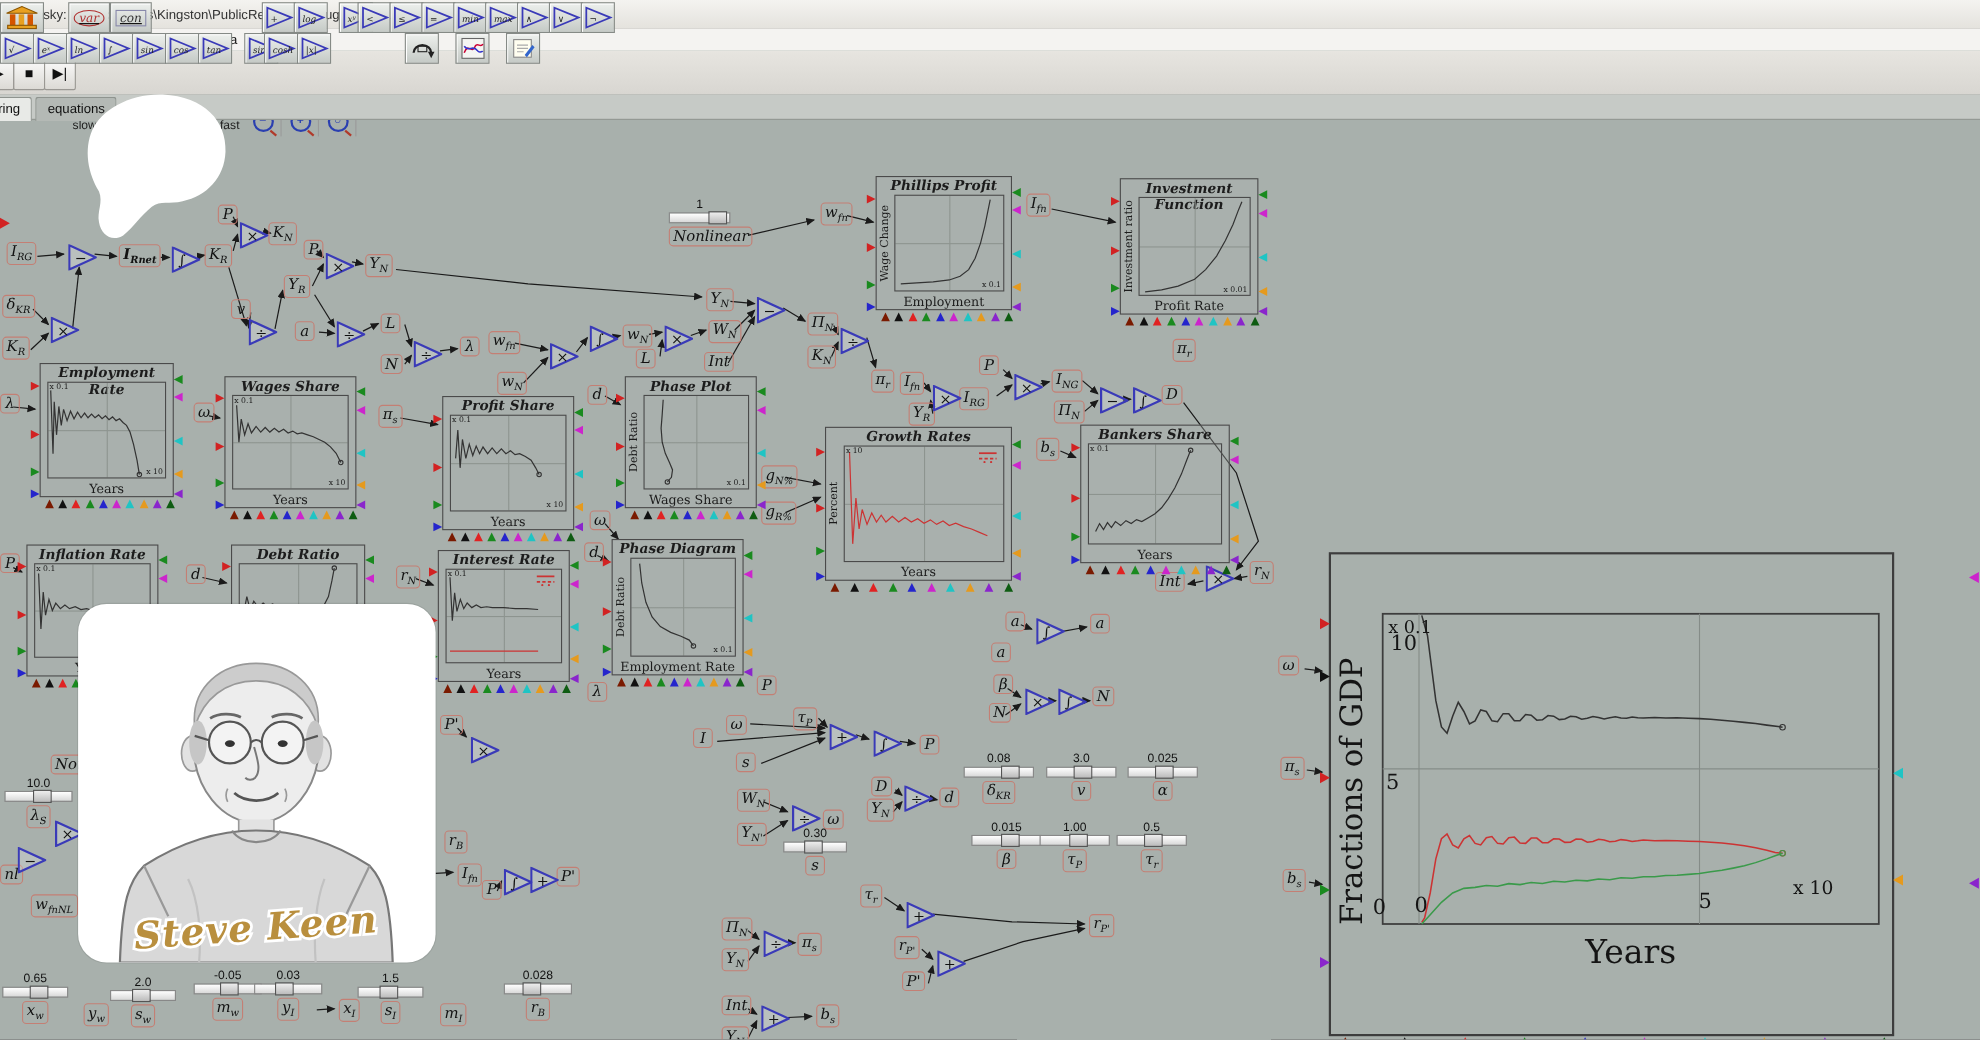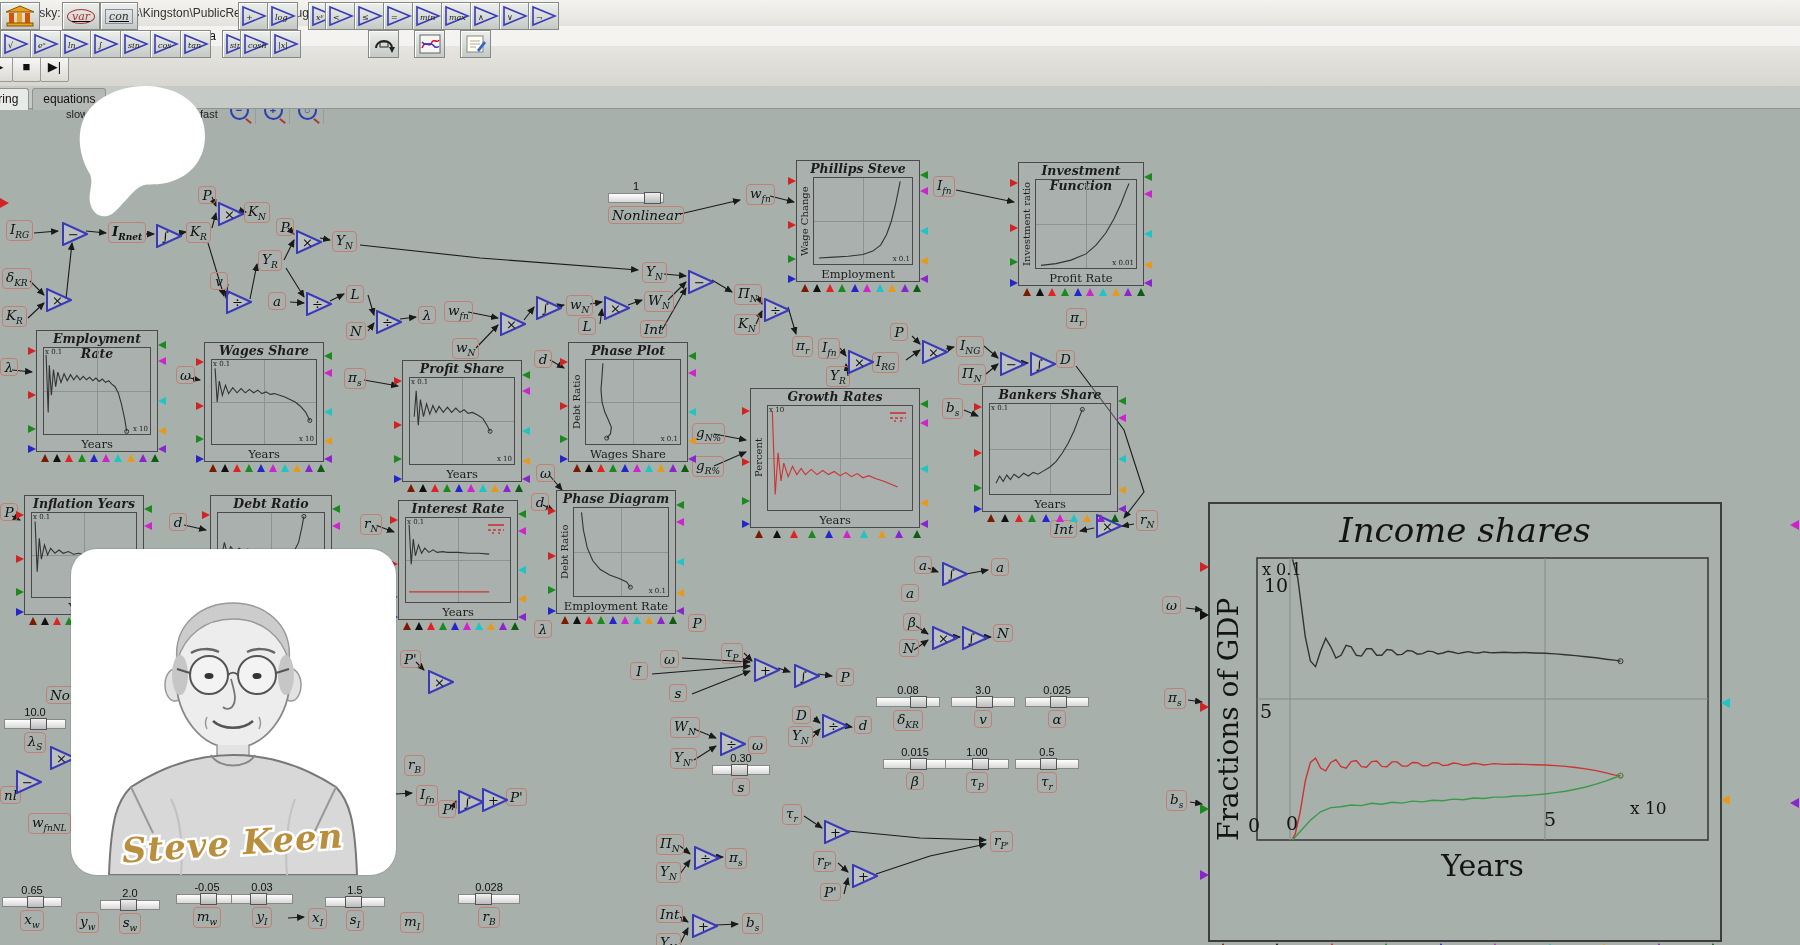--- a/index.html
+++ b/index.html
@@ -800,21 +800,21 @@
         <span class="mk" style="bottom: -11px; left: 32px; border-left: 4px solid transparent; border-right: 4px solid transparent; border-bottom: 8px solid rgb(224, 34, 34);"></span>
         <span class="mk" style="bottom: -11px; left: 45px; border-left: 4px solid transparent; border-right: 4px solid transparent; border-bottom: 8px solid rgb(26, 138, 31);"></span>
         <span class="mk" style="bottom: -11px; left: 59px; border-left: 4px solid transparent; border-right: 4px solid transparent; border-bottom: 8px solid rgb(37, 37, 204);"></span>
         <span class="mk" style="bottom: -11px; left: 73px; border-left: 4px solid transparent; border-right: 4px solid transparent; border-bottom: 8px solid rgb(204, 37, 204);"></span>
         <span class="mk" style="bottom: -11px; left: 87px; border-left: 4px solid transparent; border-right: 4px solid transparent; border-bottom: 8px solid rgb(31, 196, 196);"></span>
         <span class="mk" style="bottom: -11px; left: 100px; border-left: 4px solid transparent; border-right: 4px solid transparent; border-bottom: 8px solid rgb(229, 154, 30);"></span>
         <span class="mk" style="bottom: -11px; left: 114px; border-left: 4px solid transparent; border-right: 4px solid transparent; border-bottom: 8px solid rgb(138, 37, 204);"></span>
         <span class="mk" style="bottom: -11px; left: 128px; border-left: 4px solid transparent; border-right: 4px solid transparent; border-bottom: 8px solid rgb(14, 92, 18);"></span>
       </div>
       <div class="plot" style="left: 24px; top: 495px; width: 118px; height: 118px;">
-        <div class="ptitle">Inflation Years</div>
+        <div class="ptitle">Inflation Rate</div>
         <div class="pframe" style="inset: 16px 6px; background: linear-gradient(rgb(141, 148, 143), rgb(141, 148, 143)) 50% 0px / 1px 100% no-repeat, linear-gradient(rgb(141, 148, 143), rgb(141, 148, 143)) 0px 50% / 100% 1px no-repeat;"><svg width="104" height="84">
             <polyline points="3.1,8.4 5.2,58.8 7.3,25.2 9.4,46.2 12.5,31.9 15.6,42.0 18.7,35.3 22.9,40.3 27.0,37.0 31.2,40.3 36.4,38.6 41.6,41.2 46.8,40.3 52.0,42.0 57.2,42.0 62.4,42.8 67.6,42.8 72.8,43.7 78.0,43.7 83.2,44.5" fill="none" stroke="#333333" stroke-width="1.1"></polyline>
           </svg></div>
         <div class="pxlab" style="bottom: 0px;">Years</div>
         <div class="pnote" style="left: 8px; top: 17px;">x 0.1</div>
         <div class="pnote" style="right: 9px; bottom: 18px;">x 10</div>
         <span class="mk" style="left: -9px; top: 15px; border-top: 4px solid transparent; border-bottom: 4px solid transparent; border-left: 8px solid rgb(210, 34, 34);"></span>
         <span class="mk" style="left: -9px; top: 59px; border-top: 4px solid transparent; border-bottom: 4px solid transparent; border-left: 8px solid rgb(210, 34, 34);"></span>
         <span class="mk" style="left: -9px; top: 92px; border-top: 4px solid transparent; border-bottom: 4px solid transparent; border-left: 8px solid rgb(26, 138, 31);"></span>
         <span class="mk" style="left: -9px; top: 112px; border-top: 4px solid transparent; border-bottom: 4px solid transparent; border-left: 8px solid rgb(37, 37, 204);"></span>
@@ -919,21 +919,21 @@
         <span class="mk" style="bottom: -11px; left: 28px; border-left: 4px solid transparent; border-right: 4px solid transparent; border-bottom: 8px solid rgb(224, 34, 34);"></span>
         <span class="mk" style="bottom: -11px; left: 40px; border-left: 4px solid transparent; border-right: 4px solid transparent; border-bottom: 8px solid rgb(26, 138, 31);"></span>
         <span class="mk" style="bottom: -11px; left: 52px; border-left: 4px solid transparent; border-right: 4px solid transparent; border-bottom: 8px solid rgb(37, 37, 204);"></span>
         <span class="mk" style="bottom: -11px; left: 64px; border-left: 4px solid transparent; border-right: 4px solid transparent; border-bottom: 8px solid rgb(204, 37, 204);"></span>
         <span class="mk" style="bottom: -11px; left: 76px; border-left: 4px solid transparent; border-right: 4px solid transparent; border-bottom: 8px solid rgb(31, 196, 196);"></span>
         <span class="mk" style="bottom: -11px; left: 88px; border-left: 4px solid transparent; border-right: 4px solid transparent; border-bottom: 8px solid rgb(229, 154, 30);"></span>
         <span class="mk" style="bottom: -11px; left: 100px; border-left: 4px solid transparent; border-right: 4px solid transparent; border-bottom: 8px solid rgb(138, 37, 204);"></span>
         <span class="mk" style="bottom: -11px; left: 112px; border-left: 4px solid transparent; border-right: 4px solid transparent; border-bottom: 8px solid rgb(14, 92, 18);"></span>
       </div>
       <div class="plot" style="left: 796px; top: 160px; width: 122px; height: 120px;">
-        <div class="ptitle">Phillips Steve</div>
+        <div class="ptitle">Phillips Profit</div>
         <div class="pframe" style="inset: 16px 6px 16px 16px; background: linear-gradient(rgb(141, 148, 143), rgb(141, 148, 143)) 50% 0px / 1px 100% no-repeat, linear-gradient(rgb(141, 148, 143), rgb(141, 148, 143)) 0px 50% / 100% 1px no-repeat;"><svg width="98" height="86">
             <polyline points="4.9,80.0 19.6,79.1 34.3,78.3 49.0,76.5 58.8,73.1 66.6,67.1 72.5,56.8 77.4,43.0 81.3,27.5 84.3,12.9 86.2,3.4" fill="none" stroke="#333333" stroke-width="1.1"></polyline>
           </svg></div>
         <div class="pylab" style="left: 2px; top: 16px; height: 88px;">Wage Change</div>
         <div class="pxlab" style="bottom: 0px;">Employment</div>
         <div class="pnote" style="right: 9px; bottom: 18px;">x 0.1</div>
         <span class="mk" style="left: -9px; top: 16px; border-top: 4px solid transparent; border-bottom: 4px solid transparent; border-left: 8px solid rgb(210, 34, 34);"></span>
         <span class="mk" style="left: -9px; top: 60px; border-top: 4px solid transparent; border-bottom: 4px solid transparent; border-left: 8px solid rgb(210, 34, 34);"></span>
         <span class="mk" style="left: -9px; top: 94px; border-top: 4px solid transparent; border-bottom: 4px solid transparent; border-left: 8px solid rgb(26, 138, 31);"></span>
         <span class="mk" style="left: -9px; top: 114px; border-top: 4px solid transparent; border-bottom: 4px solid transparent; border-left: 8px solid rgb(37, 37, 204);"></span>
@@ -980,21 +980,20 @@
         <span class="mk" style="bottom: -11px; left: 93px; border-left: 4px solid transparent; border-right: 4px solid transparent; border-bottom: 8px solid rgb(229, 154, 30);"></span>
         <span class="mk" style="bottom: -11px; left: 105px; border-left: 4px solid transparent; border-right: 4px solid transparent; border-bottom: 8px solid rgb(138, 37, 204);"></span>
         <span class="mk" style="bottom: -11px; left: 118px; border-left: 4px solid transparent; border-right: 4px solid transparent; border-bottom: 8px solid rgb(14, 92, 18);"></span>
       </div>
       <span class="mk" style="left: 1790px; top: 520px; border-top: 5px solid transparent; border-bottom: 5px solid transparent; border-right: 9px solid rgb(204, 34, 204);"></span>
       <span class="mk" style="left: 1790px; top: 798px; border-top: 5px solid transparent; border-bottom: 5px solid transparent; border-right: 9px solid rgb(138, 37, 204);"></span>
       <span class="mk" style="left: 0px; top: 198px; border-top: 5px solid transparent; border-bottom: 5px solid transparent; border-left: 9px solid rgb(210, 34, 34);"></span>
     </div>
 
   <div id="income" style="left: 1208px; top: 502px; width: 510px; height: 436px;">
-      <div class="inctext" style="left: 0px; right: 0px; top: 6px; text-align: center; font: italic 34px &quot;DejaVu Serif&quot;, serif;">Income shares</div>
       <div class="inctext" style="left: 2px; top: 54px; height: 322px; font: 28px &quot;DejaVu Serif&quot;, serif; transform: rotate(180deg); writing-mode: vertical-rl; text-align: center;">Fractions of GDP</div>
       <div class="inctext" style="left: 47px; width: 451px; top: 344px; text-align: center; font: 30px &quot;DejaVu Serif&quot;, serif;">Years</div>
       <svg width="510" height="436" style="position: absolute; left: 0px; top: 0px;">
         <rect x="47" y="54" width="451" height="282" fill="none" stroke="#3d3d3d" stroke-width="1.6"></rect>
         <line x1="80" y1="54" x2="80" y2="336" stroke="#858c88"></line>
         <line x1="335" y1="54" x2="335" y2="336" stroke="#858c88"></line>
         <line x1="47" y1="195" x2="498" y2="195" stroke="#858c88"></line>
         <polyline points="82.5,55.4 87.7,73.7 95.3,133.0 100.4,156.9 105.5,162.6 110.6,147.1 115.7,134.4 120.8,142.8 125.9,154.1 131.0,151.3 136.1,141.4 141.2,142.8 146.3,151.3 151.4,152.1 156.5,144.8 161.6,144.8 166.7,151.3 171.8,151.3 176.9,145.6 182.0,146.2 187.1,150.7 192.2,150.4 197.3,146.5 202.4,147.1 207.5,150.2 212.6,149.6 217.7,147.1 222.8,147.6 227.9,149.9 233.0,149.0 238.1,147.3 243.2,148.2 248.3,149.6 253.4,148.5 258.5,147.6 263.6,148.8 268.7,149.0 273.8,147.9 278.9,148.5 284.0,148.8 294.2,148.2 304.4,148.8 314.6,148.5 324.8,149.0 335.0,149.3 345.2,149.9 355.4,150.7 365.6,151.6 375.8,152.7 386.0,153.8 396.2,155.2 406.4,156.4 410.5,157.2" fill="none" stroke="#333333" stroke-width="1.4"></polyline>
         <circle cx="410.5" cy="157.2" r="2.5" fill="none" stroke="#333333"></circle>
         <polyline points="82.5,334.6 85.1,330.4 90.2,307.8 95.3,276.8 100.4,258.5 105.5,254.2 110.6,264.1 115.7,266.9 120.8,258.5 125.9,255.6 131.0,262.7 136.1,264.1 141.2,257.6 146.3,256.5 151.4,262.7 156.5,263.2 161.6,257.6 166.7,257.0 171.8,262.4 176.9,262.7 182.0,257.9 187.1,257.9 192.2,262.1 197.3,262.1 202.4,258.5 207.5,258.7 212.6,261.8 217.7,261.6 222.8,258.7 227.9,259.0 233.0,261.6 238.1,261.0 243.2,259.0 248.3,259.6 253.4,261.3 258.5,260.7 263.6,259.3 268.7,259.9 273.8,261.0 278.9,260.4 284.0,259.6 294.2,260.4 304.4,260.1 314.6,260.4 324.8,260.7 335.0,261.0 345.2,261.6 355.4,262.4 365.6,263.5 375.8,264.9 386.0,266.6 396.2,268.9 403.8,270.9 410.5,271.7" fill="none" stroke="#cc3333" stroke-width="1.4"></polyline>

